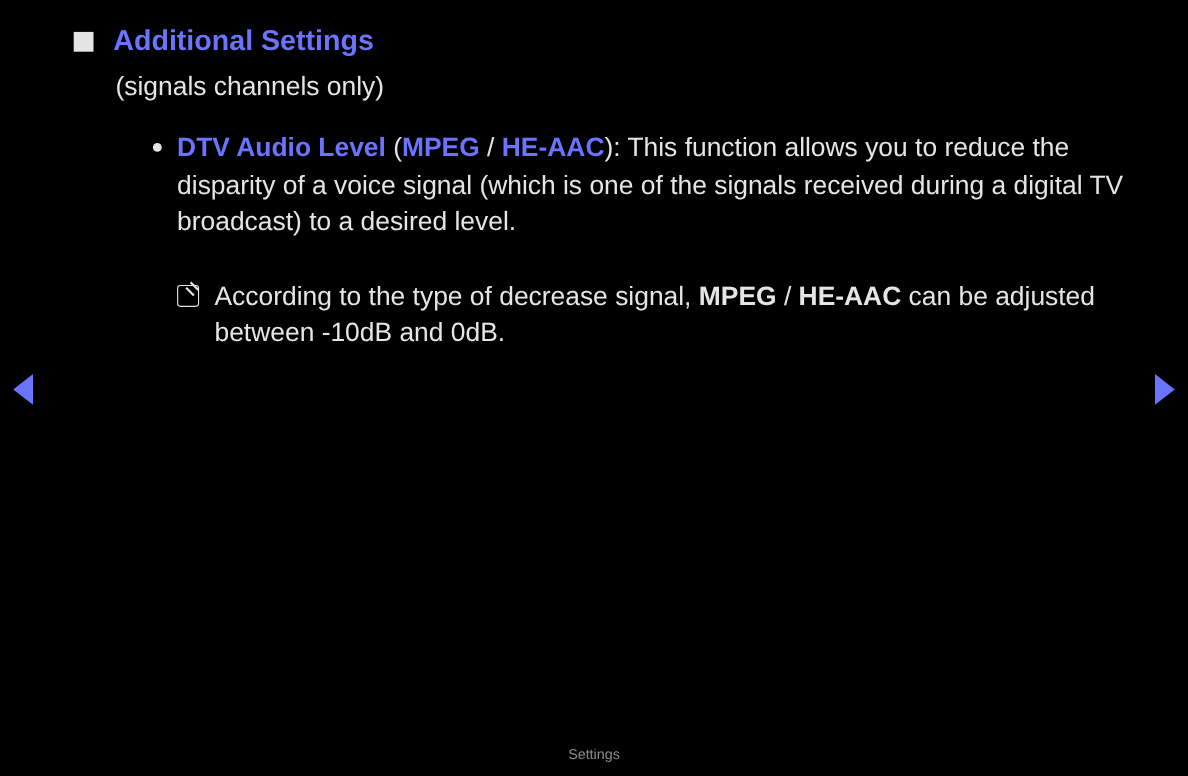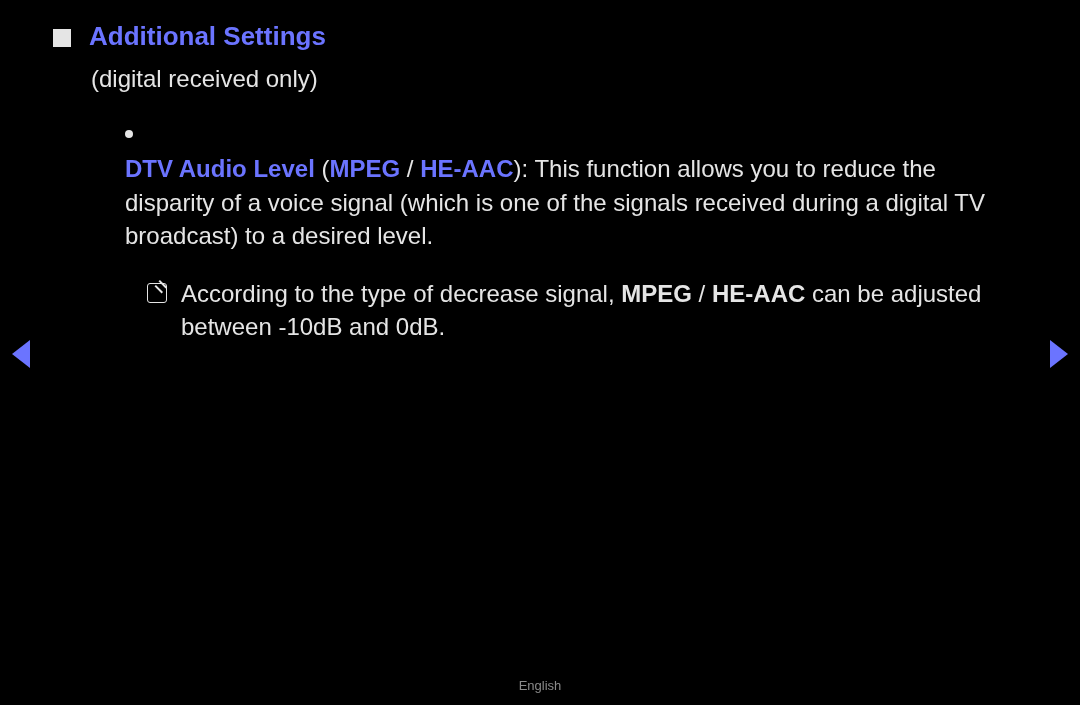--- a/index.html
+++ b/index.html
@@ -15,21 +15,21 @@
     overflow: hidden;
     position: relative;
   }
   .page {
     position: relative;
     width: 1080px;
     height: 705px;
   }
   .content {
     position: absolute;
-    left: 53px;
+    left: 67px;
     right: 55px;
     top: 18px;
   }
   .section-header {
     display: flex;
     align-items: center;
     gap: 18px;
   }
   .square-bullet {
     width: 18px;
@@ -49,22 +49,21 @@
     color: #e5e5e5;
   }
   .bullet-block {
     margin-left: 72px;
     margin-top: 22px;
   }
   .bullet-row {
     display: flex;
     align-items: flex-start;
     gap: 14px;
-    margin-bottom: 24px;
-    flex-direction: column;
+    margin-bottom: 34px;
   }
   .round-bullet {
     width: 8px;
     height: 8px;
     background: #e5e5e5;
     border-radius: 50%;
     flex: 0 0 8px;
     margin-top: 12px;
   }
   .bullet-text {
@@ -153,21 +152,21 @@
   <div class="nav-left"></div>
   <div class="nav-right"></div>
 
   <div class="content">
 
     <div class="section-header">
       <div class="square-bullet"></div>
       <div class="heading">Additional Settings</div>
     </div>
 
-    <div class="subtext">(digital received only)</div>
+    <div class="subtext">(signals channels only)</div>
 
     <div class="bullet-block">
 
       <div class="bullet-row">
         <div class="round-bullet"></div>
         <div class="bullet-text">
           <span class="bold-link">DTV Audio Level</span><span> (</span><span class="bold-link">MPEG</span><span> / </span><span class="bold-link">HE-AAC</span><span>): </span><span>This function allows you to reduce the disparity of a voice signal (which is one of the signals received during a digital TV broadcast) to a desired level.</span>
         </div>
       </div>
 
@@ -175,14 +174,14 @@
         <div class="note-icon"></div>
         <div class="note-text">
           <span>According to the type of decrease signal, </span><span class="bold">MPEG</span><span> / </span><span class="bold">HE-AAC</span><span> can be adjusted between -10dB and 0dB.</span>
         </div>
       </div>
 
 
     </div>
   </div>
 
-  <div class="footer-lang">English</div>
+  <div class="footer-lang">Settings</div>
 </div>
 
 </body></html>

